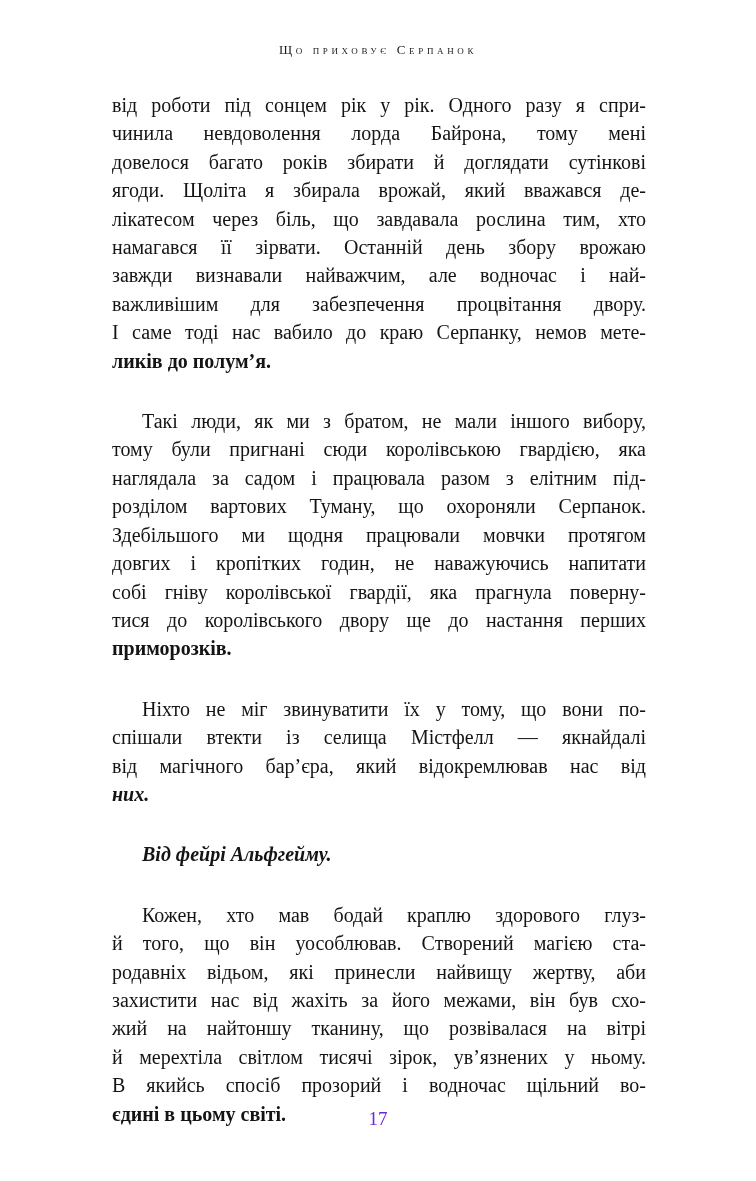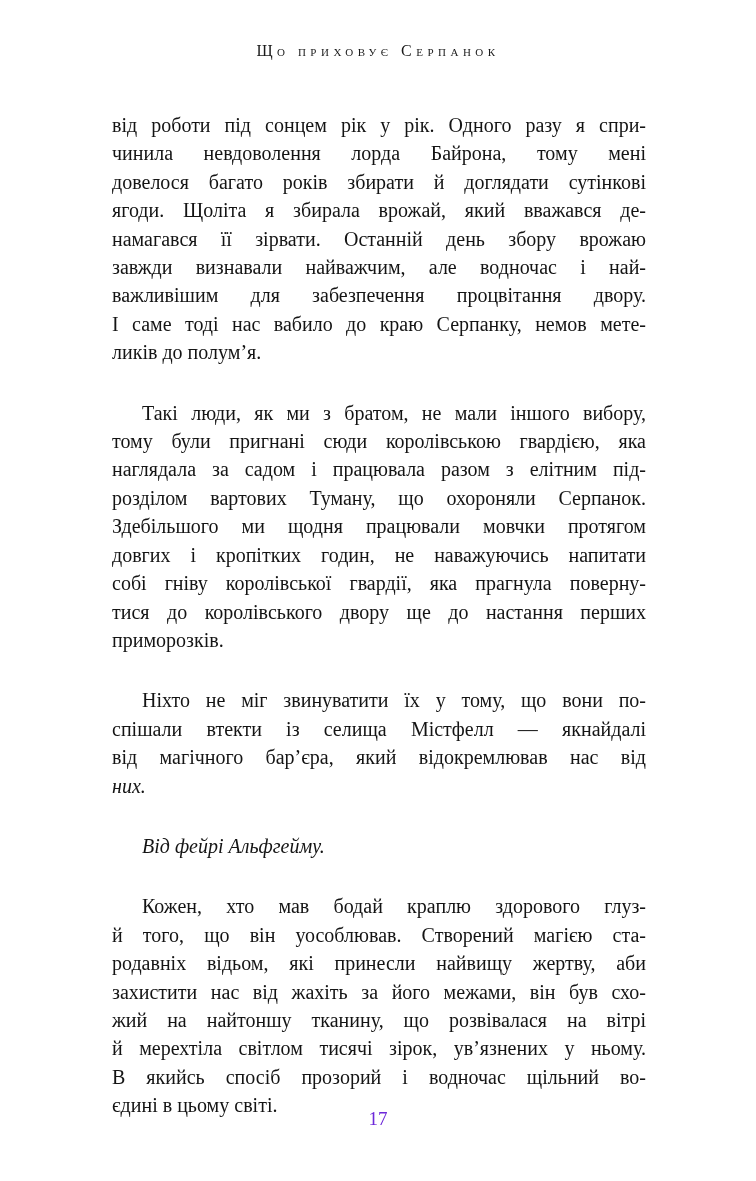--- a/index.html
+++ b/index.html
@@ -18,40 +18,41 @@
     overflow: hidden;
   }
   .chapter-header {
     position: absolute;
     top: 42px;
     left: 0;
     width: 100%;
     text-align: center;
     font-variant: small-caps;
     letter-spacing: 0.28em;
-    font-size: 16px;
+    font-size: 13px;
     color: #1a1a1a;
     white-space: nowrap;
   }
   .textblock {
     position: absolute;
-    top: 111px;
+    top: 91px;
     left: 112px;
     width: 534px;
     font-size: 20px;
     line-height: 28.4px;
     color: #141414;
   }
   .line {
     text-align: justify;
     text-align-last: justify;
     white-space: normal;
   }
   .line.last {
     text-align-last: left;
+    font-weight: bold;
   }
   .line.indent {
     text-indent: 30px;
     margin-top: 32px;
   }
   .line.italic {
     font-style: italic;
   }
   .page-number {
     position: absolute;
@@ -69,20 +70,21 @@
 <div class="page">
 
   <div class="chapter-header">Що приховує Серпанок</div>
 
   <div class="textblock">
 
     <div class="line">від роботи під сонцем рік у рік. Одного разу я спри-</div>
     <div class="line">чинила невдоволення лорда Байрона, тому мені</div>
     <div class="line">довелося багато років збирати й доглядати сутінкові</div>
     <div class="line">ягоди. Щоліта я збирала врожай, який вважався де-</div>
+    <div class="line">лікатесом через біль, що завдавала рослина тим, хто</div>
     <div class="line">намагався її зірвати. Останній день збору врожаю</div>
     <div class="line">завжди визнавали найважчим, але водночас і най-</div>
     <div class="line">важливішим для забезпечення процвітання двору.</div>
     <div class="line">І саме тоді нас вабило до краю Серпанку, немов мете-</div>
     <div class="line last">ликів до полум’я.</div>
 
     <div class="line indent">Такі люди, як ми з братом, не мали іншого вибору,</div>
     <div class="line">тому були пригнані сюди королівською гвардією, яка</div>
     <div class="line">наглядала за садом і працювала разом з елітним під-</div>
     <div class="line">розділом вартових Туману, що охороняли Серпанок.</div>

